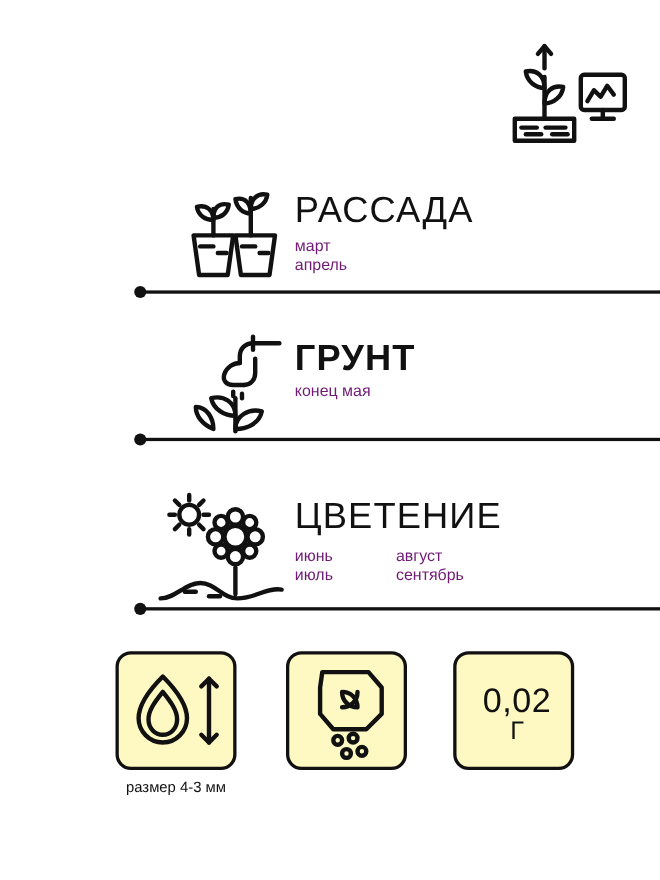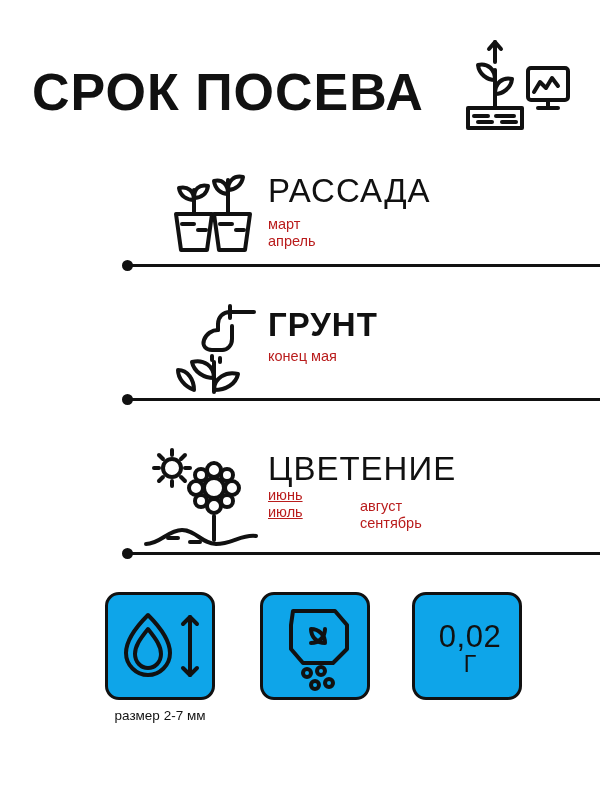--- a/index.html
+++ b/index.html
@@ -63,21 +63,21 @@
     letter-spacing: 1px;
     color: #111111;
     white-space: nowrap;
     line-height: 1;
   }
   .sec-months {
     position: absolute;
     left: 268px;
     font-size: 14.5px;
     line-height: 17px;
-    color: #b91c1c;
+    color: #701a75;
     white-space: nowrap;
   }
   .sec-months.col2 {
     left: 360px;
   }
 
   
   .rule {
     position: absolute;
     left: 128px;
@@ -107,21 +107,21 @@
     position: absolute;
     width: 110px;
   }
   .badge-box {
     width: 110px;
     height: 108px;
     border: 3px solid #111111;
     border-radius: 14px;
     box-sizing: border-box;
     position: relative;
-    background: #0ea5e9;
+    background: #fef9c3;
   }
   .badge-caption {
     margin-top: 8px;
     text-align: center;
     font-size: 13.5px;
     line-height: 16px;
     color: #111111;
     white-space: nowrap;
   }
   .badge-1 { left: 105px; }
@@ -149,21 +149,20 @@
   .seed-count .unit {
     font-size: 23px;
     line-height: 24px;
   }
   svg { display: block; }
 </style>
 </head>
 <body>
 
 <div class="header">
-  <div class="title">СРОК ПОСЕВА</div>
 
   <div class="header-icon">
     <svg width="110" height="100" viewBox="0 0 110 100" fill="none" stroke="#111111" stroke-width="4" stroke-linecap="round" stroke-linejoin="round">
 
       <path d="M33 26 V6"></path>
       <path d="M27 13 L33 6 L39 13"></path>
 
       <path d="M33 34 V72"></path>
 
       <path d="M33 44 C25 44 17 38 16 29 C26 27 33 33 33 44 Z"></path>
@@ -268,21 +267,21 @@
 
       <path d="M76 72 V96"></path>
 
       <path d="M8 100 C22 100 30 86 44 86 C58 86 64 100 78 100 C94 100 104 90 118 92"></path>
       <path d="M30 94 H40"></path>
       <path d="M52 98 H62"></path>
     </svg>
   </div>
 
   <div class="sec-heading" style="top:8px;">ЦВЕТЕНИЕ</div>
-  <div class="sec-months" style="top:43px; white-space: pre; text-decoration: underline;">июнь
+  <div class="sec-months" style="top:54px; white-space: pre;">июнь
 июль</div>
   <div class="sec-months col2" style="top:54px; white-space: pre;">август
 сентябрь</div>
 
   <div class="rule" style="top:108px;">
     <span class="dot"></span>
   </div>
 </div>
 
 <div class="badges">
@@ -292,21 +291,21 @@
       <svg width="104" height="102" viewBox="0 0 104 102" fill="none" stroke="#111111" stroke-width="4" stroke-linecap="round" stroke-linejoin="round">
 
         <path d="M40 20 C54 34 62 46 62 58 C62 70 52 80 40 80 C28 80 18 70 18 58 C18 46 26 34 40 20 Z"></path>
         <path d="M40 34 C48 44 53 51 53 59 C53 67 47 73 40 73 C33 73 27 67 27 59 C27 51 32 44 40 34 Z"></path>
 
         <path d="M82 22 V80"></path>
         <path d="M75 29 L82 22 L89 29"></path>
         <path d="M75 73 L82 80 L89 73"></path>
       </svg>
     </div>
-    <div class="badge-caption">размер 2-7 мм</div>
+    <div class="badge-caption">размер 4-3 мм</div>
   </div>
 
   <div class="badge badge-2">
     <div class="badge-box">
       <svg width="104" height="102" viewBox="0 0 104 102" fill="none" stroke="#111111" stroke-width="4" stroke-linecap="round" stroke-linejoin="round">
 
         <path d="M30 16 H72 L84 30 V54 L70 68 H40 L28 54 V30 Z"></path>
 
         <path d="M48 34 C56 34 62 40 62 48 C54 48 48 42 48 34 Z"></path>
         <path d="M62 34 C62 42 56 48 48 48"></path>

